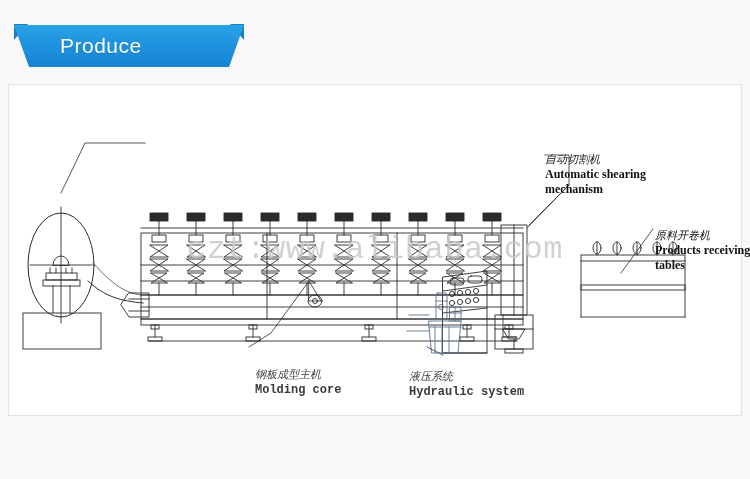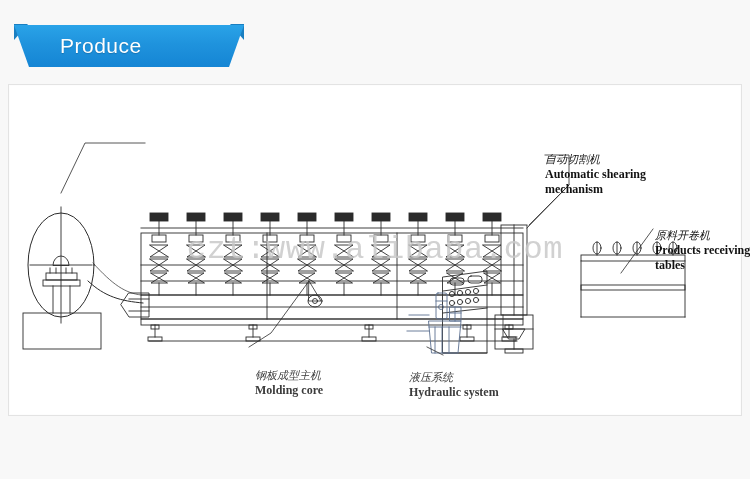--- a/index.html
+++ b/index.html
@@ -52,21 +52,21 @@
     text-align:center;color:#c9c9c9;opacity:.85;
     font-size:32px;letter-spacing:.6px;
     font-family:Liberation Mono, monospace;
     pointer-events:none;white-space:nowrap;
   }
 
   
   .lbl{position:absolute;color:#111;line-height:1.25;}
   .lbl .cn{font-family:"DejaVu Sans",sans-serif;font-size:11px;color:#111;white-space:nowrap;font-style:italic;margin-top:20px;}
   .lbl .en{font-family:"Liberation Serif",serif;font-size:12px;font-weight:bold;color:#111;white-space:nowrap;}
-  .lbl.gray .cn,.lbl.gray .en{color:#3b3b3b;}
+  .lbl.gray .cn,.lbl.gray .en{color:#3b3b3b;font-family:Liberation Mono, monospace;}
 
   
   .caption{
     position:absolute;left:0;top:432px;width:750px;text-align:center;
     font-family:"Liberation Sans",sans-serif;font-size:13.5px;color:#1a1a1a;
     white-space:nowrap;
   }
 </style>
 </head>
 <body>

